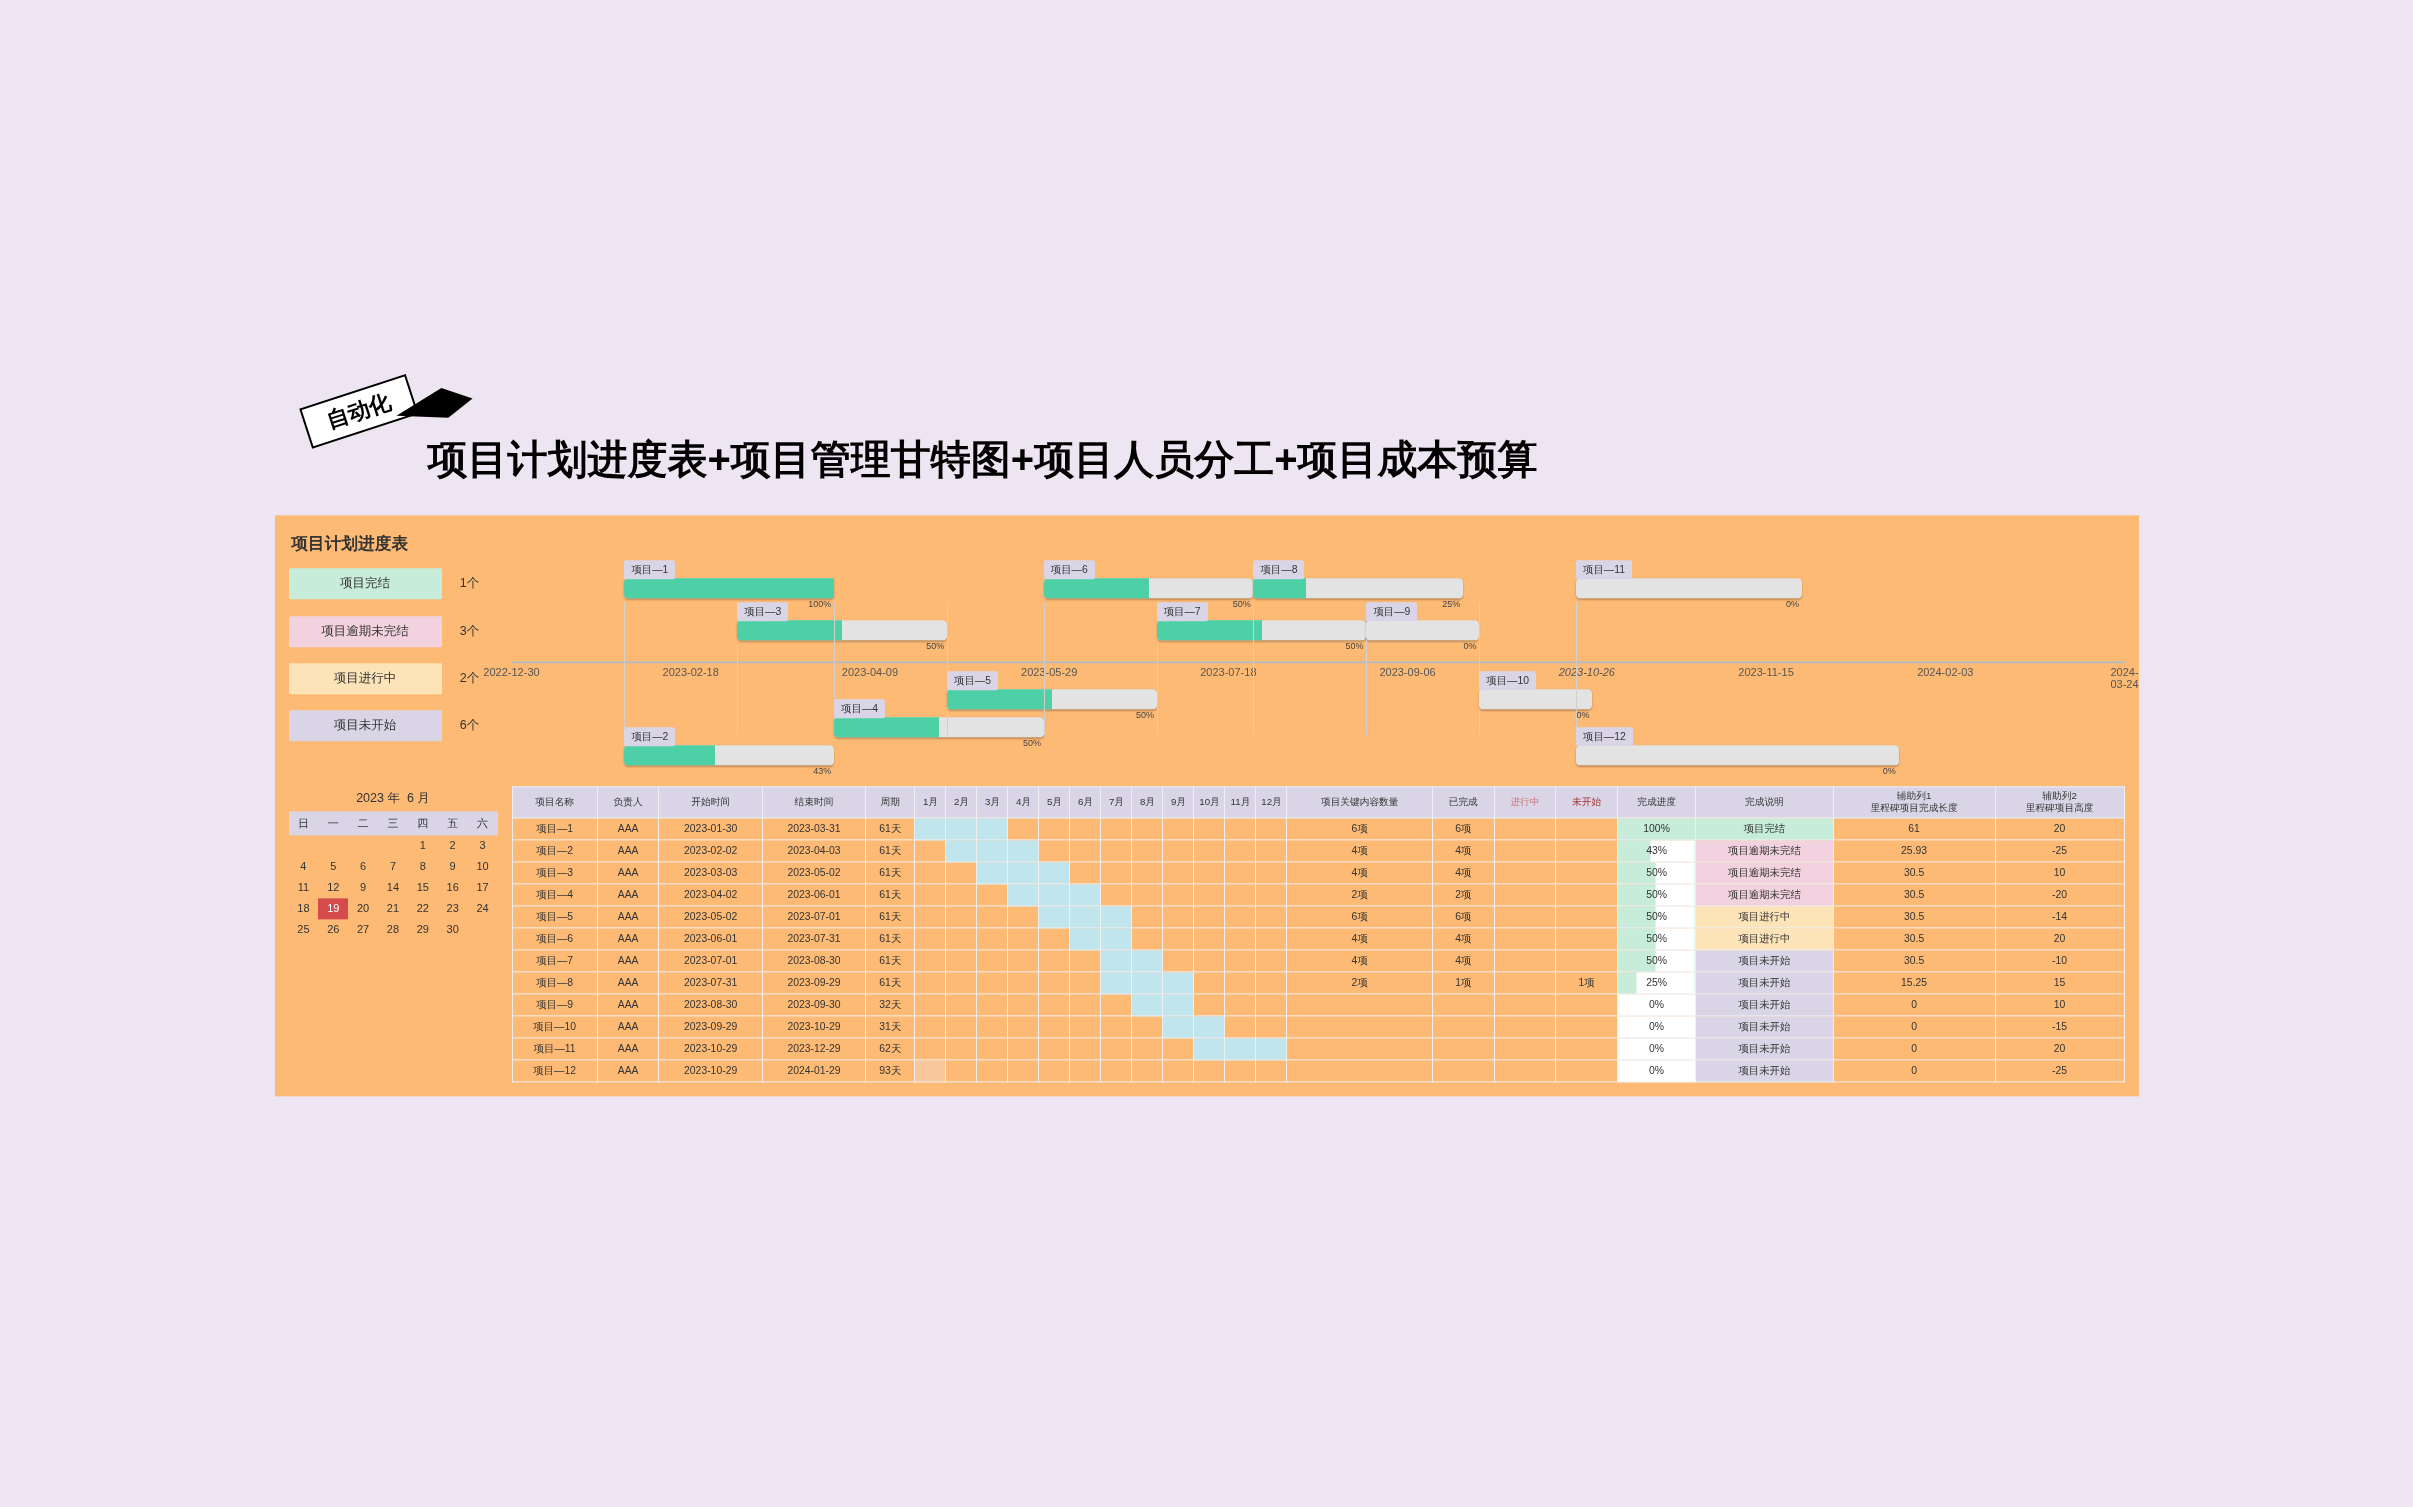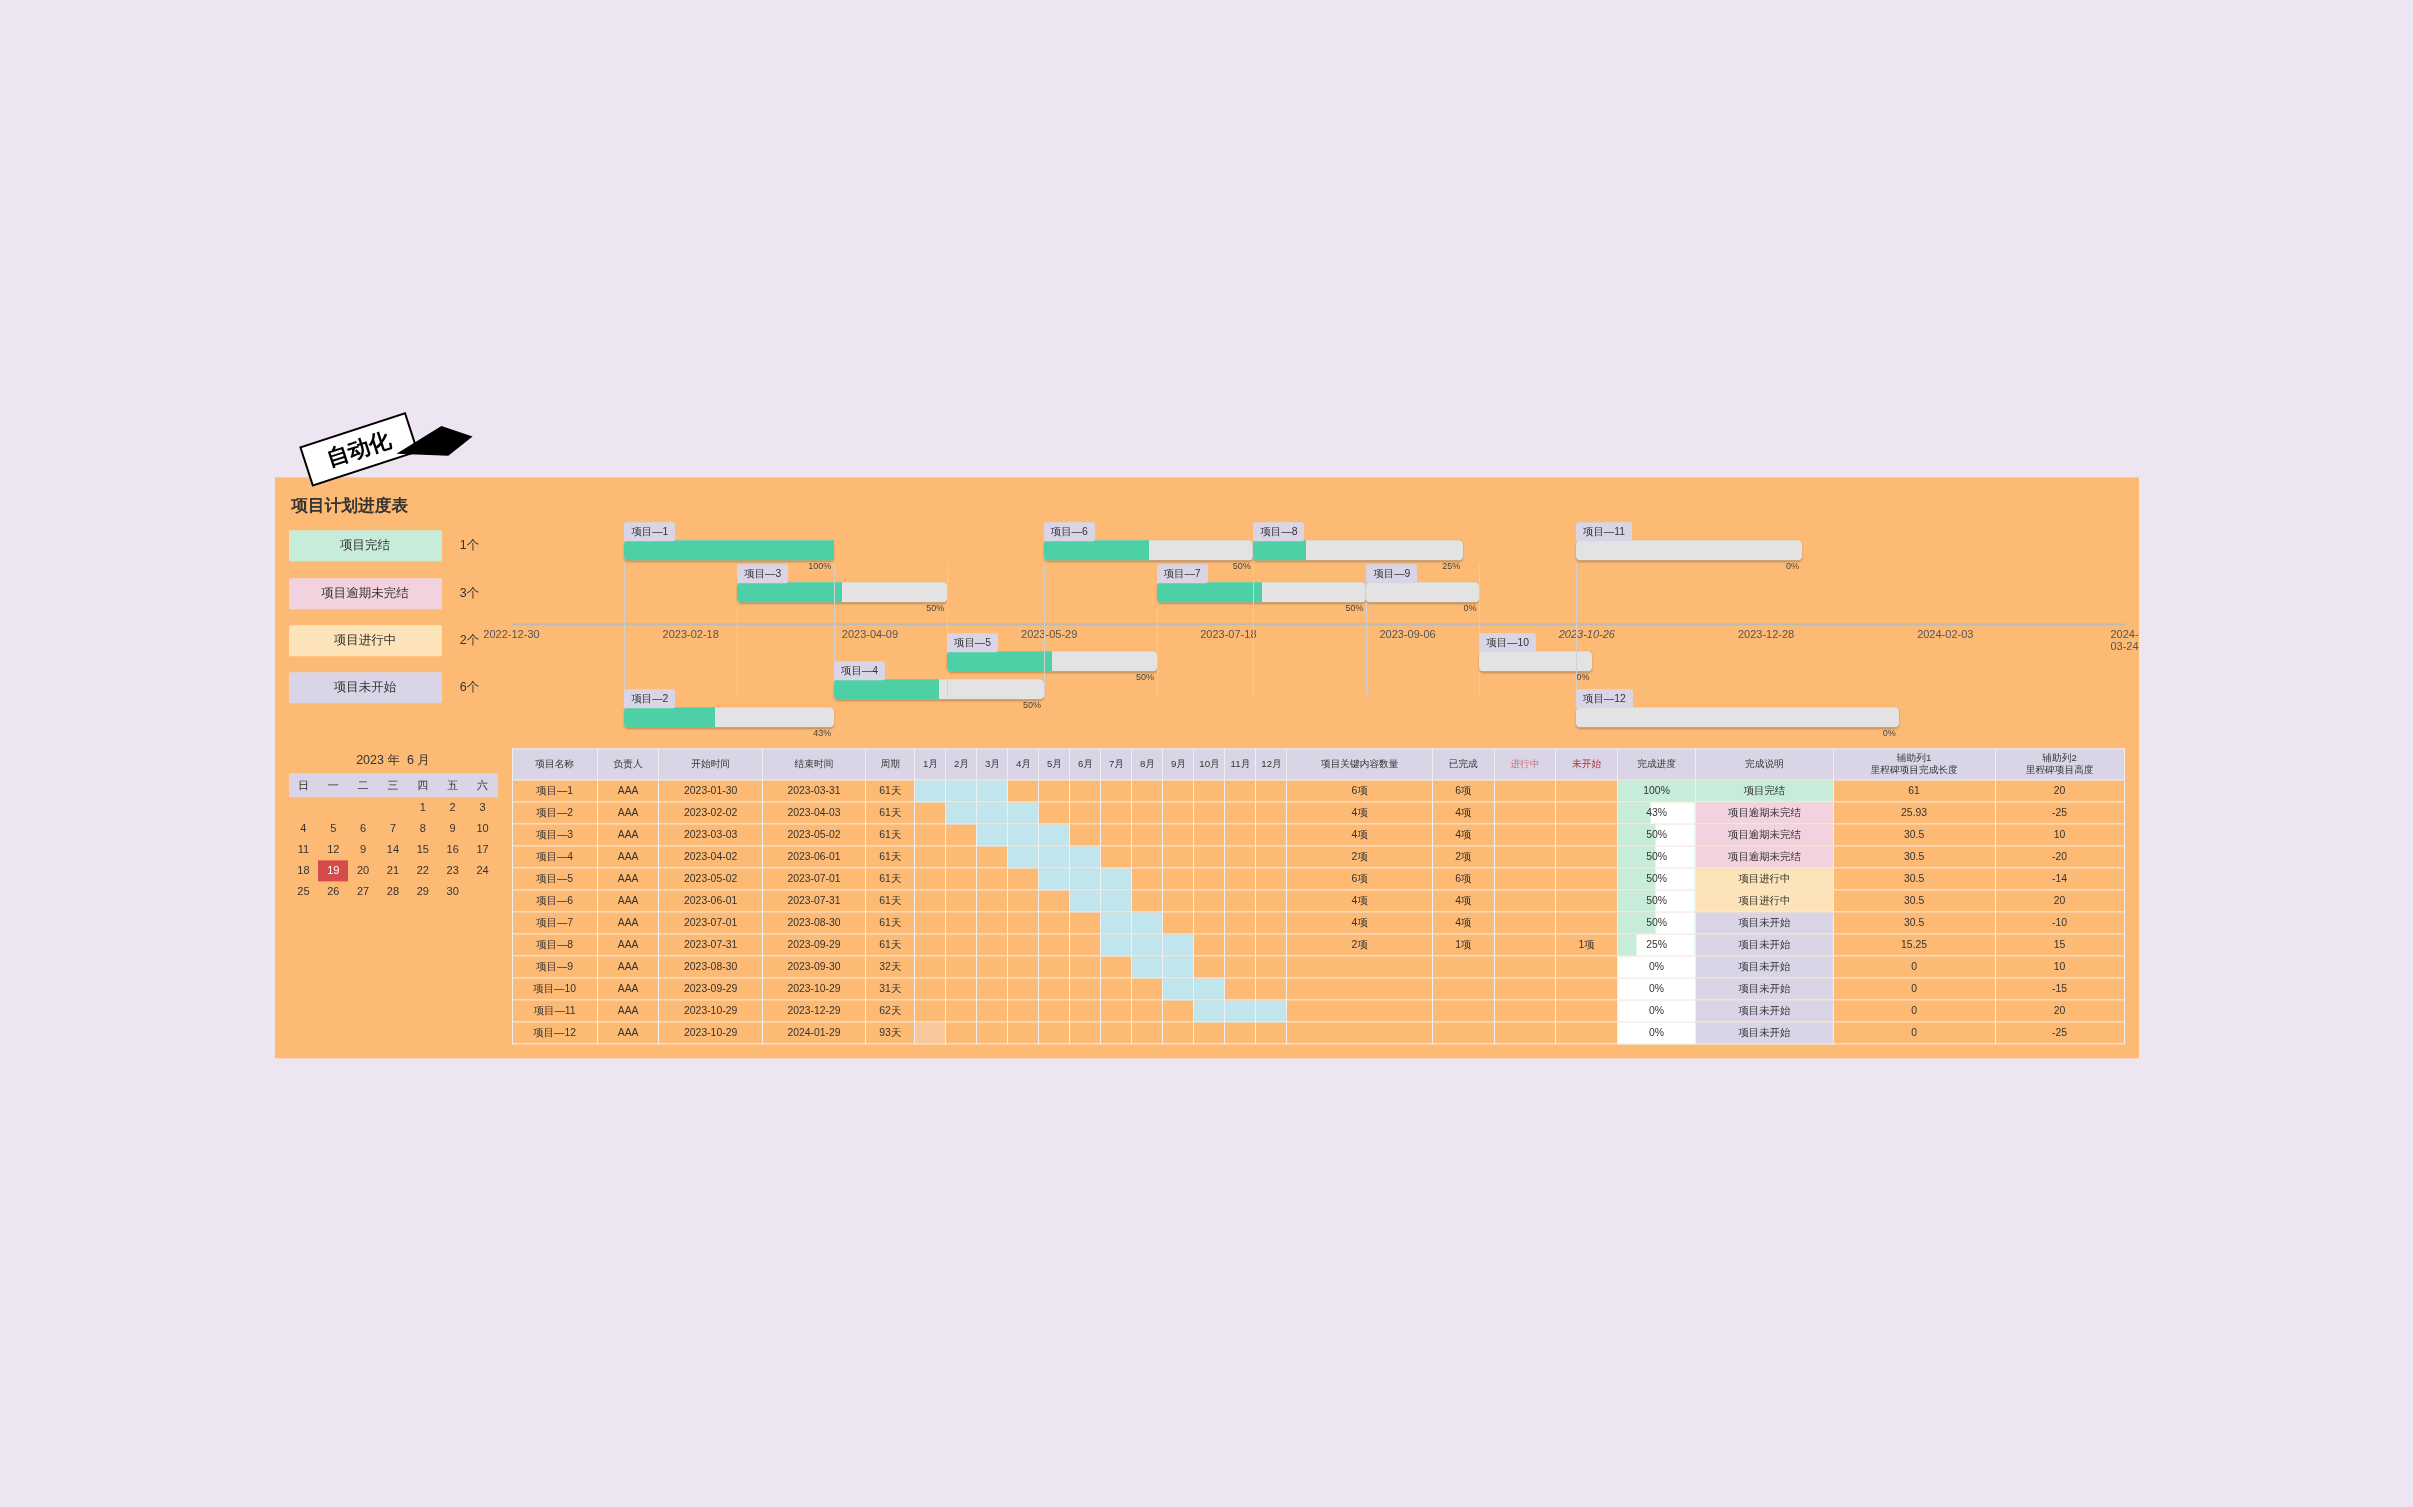--- a/index.html
+++ b/index.html
@@ -67,20 +67,21 @@
 </head>
 <body>
 
 <div class="page">
   <div class="badge">
     <div class="box">自动化</div>
     <svg width="83" height="49" viewBox="0 0 120 70">
         <path d="M5 45 L70 5 L115 20 L80 48 Z" fill="#000"></path>
       </svg>
   </div>
+  <h2 class="subtitle">项目计划进度表+项目管理甘特图+项目人员分工+项目成本预算</h2>
 
   <div class="panel">
     <div class="panel-title">项目计划进度表</div>
 
     <div class="upper">
       <div class="status-list" id="status-list">
           <div class="status">
             <div class="lbl s-done">项目完结</div>
             <div class="cnt">1个</div>
           </div>
@@ -99,21 +100,21 @@
         </div>
       <div class="gantt" id="gantt">
         <div class="axis"></div>
       <div class="atick" style="left: 0%;">2022-12-30</div>
           <div class="atick" style="left: 11.1111%;">2023-02-18</div>
           <div class="atick" style="left: 22.2222%;">2023-04-09</div>
           <div class="atick" style="left: 33.3333%;">2023-05-29</div>
           <div class="atick" style="left: 44.4444%;">2023-07-18</div>
           <div class="atick" style="left: 55.5556%;">2023-09-06</div>
           <div class="atick" style="left: 66.6667%; font-style: italic;">2023-10-26</div>
-          <div class="atick" style="left: 77.7778%;">2023-12-28</div>
+          <div class="atick" style="left: 77.7778%;">2023-11-15</div>
           <div class="atick" style="left: 88.8889%;">2024-02-03</div>
           <div class="atick" style="left: 100%;">2024-03-24</div>
           <div class="vline" style="left: 7%;"></div>
           <div class="bar" style="left: 7%; width: 13%; top: 14px;">
             <div class="fill f-g" style="width:100%"></div>
     <div class="btag">项目—1</div>
     <div class="bpct">100%</div>
           </div>
           <div class="vline" style="left: 7%;"></div>
           <div class="bar" style="left: 7%; width: 13%; top: 181px;">

